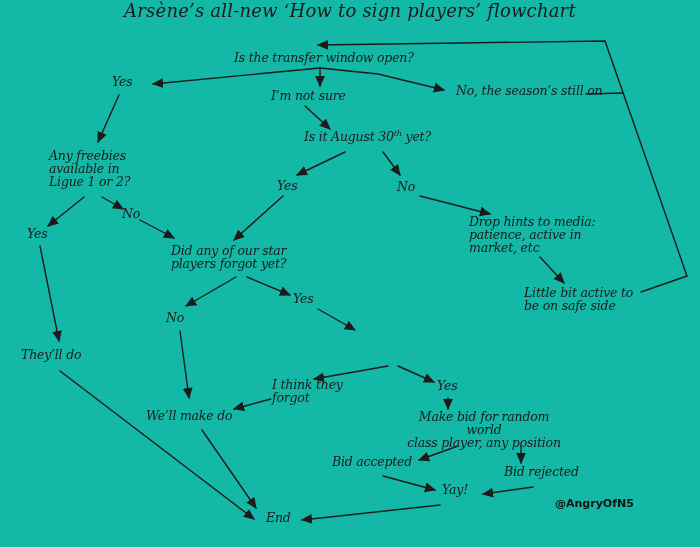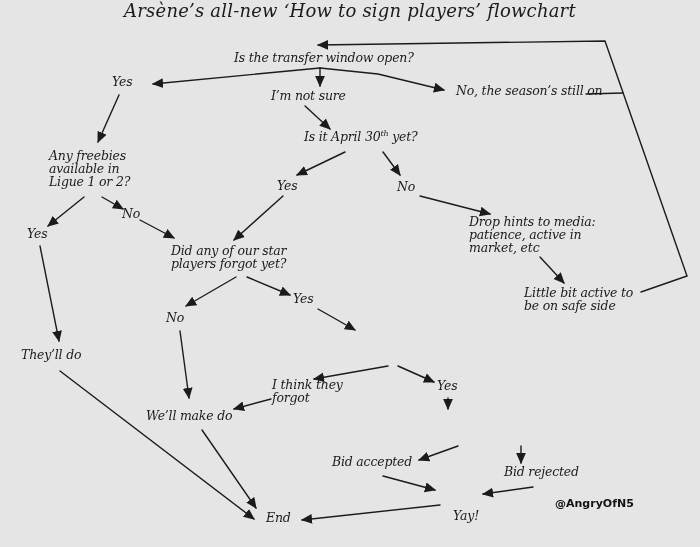--- a/index.html
+++ b/index.html
@@ -2,21 +2,21 @@
 <html style="--ink: #1b1b1b;"><head>
 <meta charset="utf-8">
 <style>
   html, body { margin: 0; padding: 0; }
   body { background: #ffffff; }
   :root { --ink: #1b1b1b; }
   .stage {
     position: relative;
     width: 700px;
     height: 547px;
-    background: #e5e5e5;
+    background: #14b8a6;
     overflow: hidden;
     font-family: "DejaVu Serif", serif;
     color: var(--ink);
   }
   .arrows {
     position: absolute;
     left: 0; top: 0;
   }
   .arrows line, .arrows polyline {
     stroke: var(--ink);
@@ -111,21 +111,21 @@
     <line x1="202" y1="430" x2="256" y2="508" marker-end="url(#ah)"></line>
   </svg>
 
   <div class="title">Arsène’s all-new ‘How to sign players’ flowchart</div>
 
   <div class="lbl" style="left:234px; top:51px;">Is the transfer window open?</div>
   <div class="lbl" style="left:112px; top:75px;">Yes</div>
   <div class="lbl" style="left:271px; top:89px;">I’m not sure</div>
   <div class="lbl" style="left:456px; top:84px;">No, the season’s still on</div>
 
-  <div class="lbl" style="left:304px; top:130px;"><span>Is it April 30</span><sup>th</sup><span> yet?</span></div>
+  <div class="lbl" style="left:304px; top:130px;"><span>Is it August 30</span><sup>th</sup><span> yet?</span></div>
 
   <div class="lbl" style="left:49px;  top:149px;">Any freebies
 available in
 Ligue 1 or 2?</div>
   <div class="lbl" style="left:277px; top:179px;">Yes</div>
   <div class="lbl" style="left:397px; top:180px;">No</div>
   <div class="lbl" style="left:122px; top:207px;">No</div>
   <div class="lbl" style="left:27px;  top:227px;">Yes</div>
   <div class="lbl" style="left:469px; top:215px;">Drop hints to media:
 patience, active in
@@ -134,20 +134,22 @@
 players forgot yet?</div>
   <div class="lbl" style="left:524px; top:286px;">Little bit active to
 be on safe side</div>
   <div class="lbl" style="left:293px; top:292px;">Yes</div>
   <div class="lbl" style="left:166px; top:311px;">No</div>
   <div class="lbl" style="left:21px;  top:348px;">They’ll do</div>
   <div class="lbl" style="left:272px; top:378px;">I think they
 forgot</div>
   <div class="lbl" style="left:437px; top:379px;">Yes</div>
   <div class="lbl" style="left:146px; top:409px;">We’ll make do</div>
+  <div class="lbl center" style="left:401px; top:410px; width:166px;">Make bid for random world
+class player, any position</div>
   <div class="lbl" style="left:332px; top:455px;font-style:italic;">Bid accepted</div>
   <div class="lbl" style="left:504px; top:465px;">Bid rejected</div>
-  <div class="lbl" style="left:442px; top:509px;margin-left:11px;">Yay!</div>
+  <div class="lbl" style="left:442px; top:483px;">Yay!</div>
   <div class="lbl" style="left:266px; top:511px;">End</div>
 
   <div class="credit" style="left:555px; top:497px;">@AngryOfN5</div>
 
 </div>
 
 </body></html>

